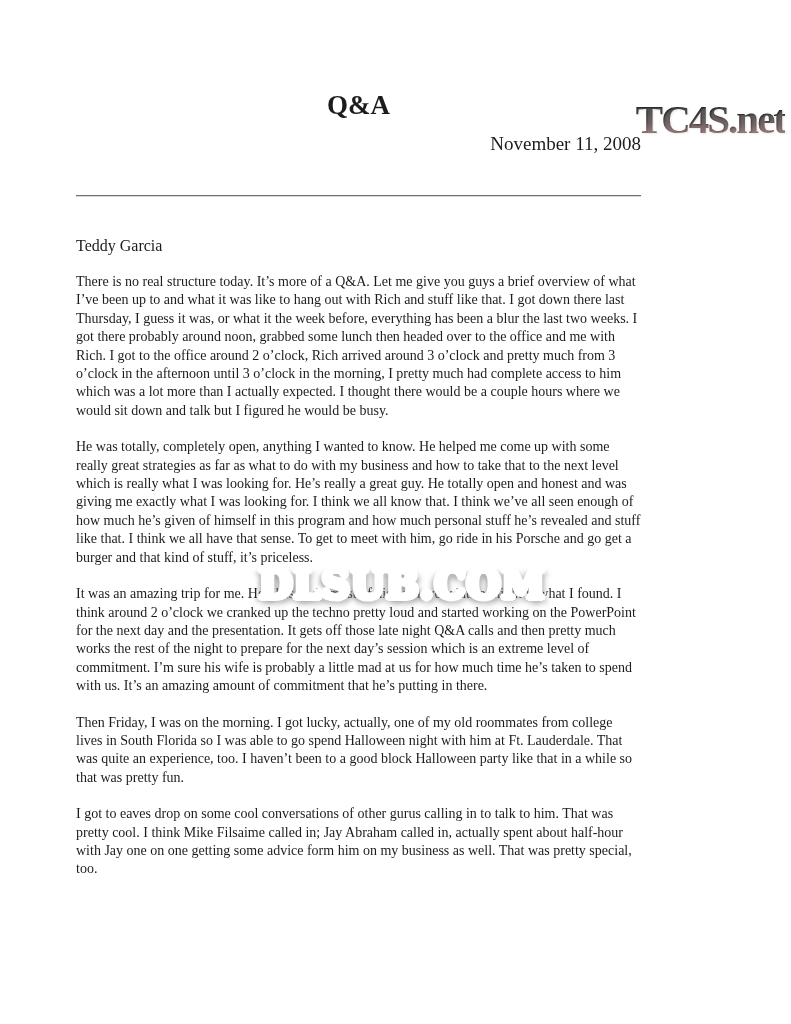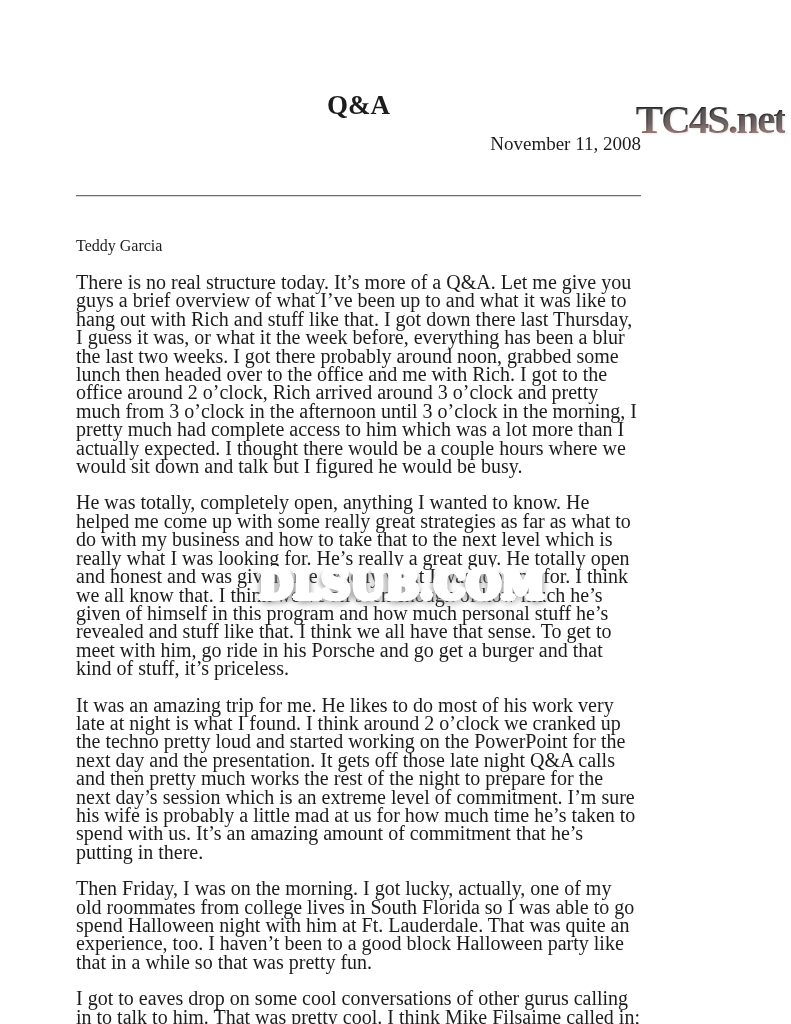--- a/index.html
+++ b/index.html
@@ -55,21 +55,21 @@
     border-bottom: 1px solid #d9d9d9;
   }
   .speaker {
     margin: 40px 0 0 0;
     font-weight: 400;
     font-size: 16px;
     line-height: 18px;
   }
   p.body-para {
     margin: 18px 0 0 0;
-    font-size: 20px;
+    font-size: 14px;
     line-height: 18.4px;
     text-align: left;
   }
 
   
   .watermark {
     position: absolute;
     left: 254px;
     top: 466px;
     width: 296px;

